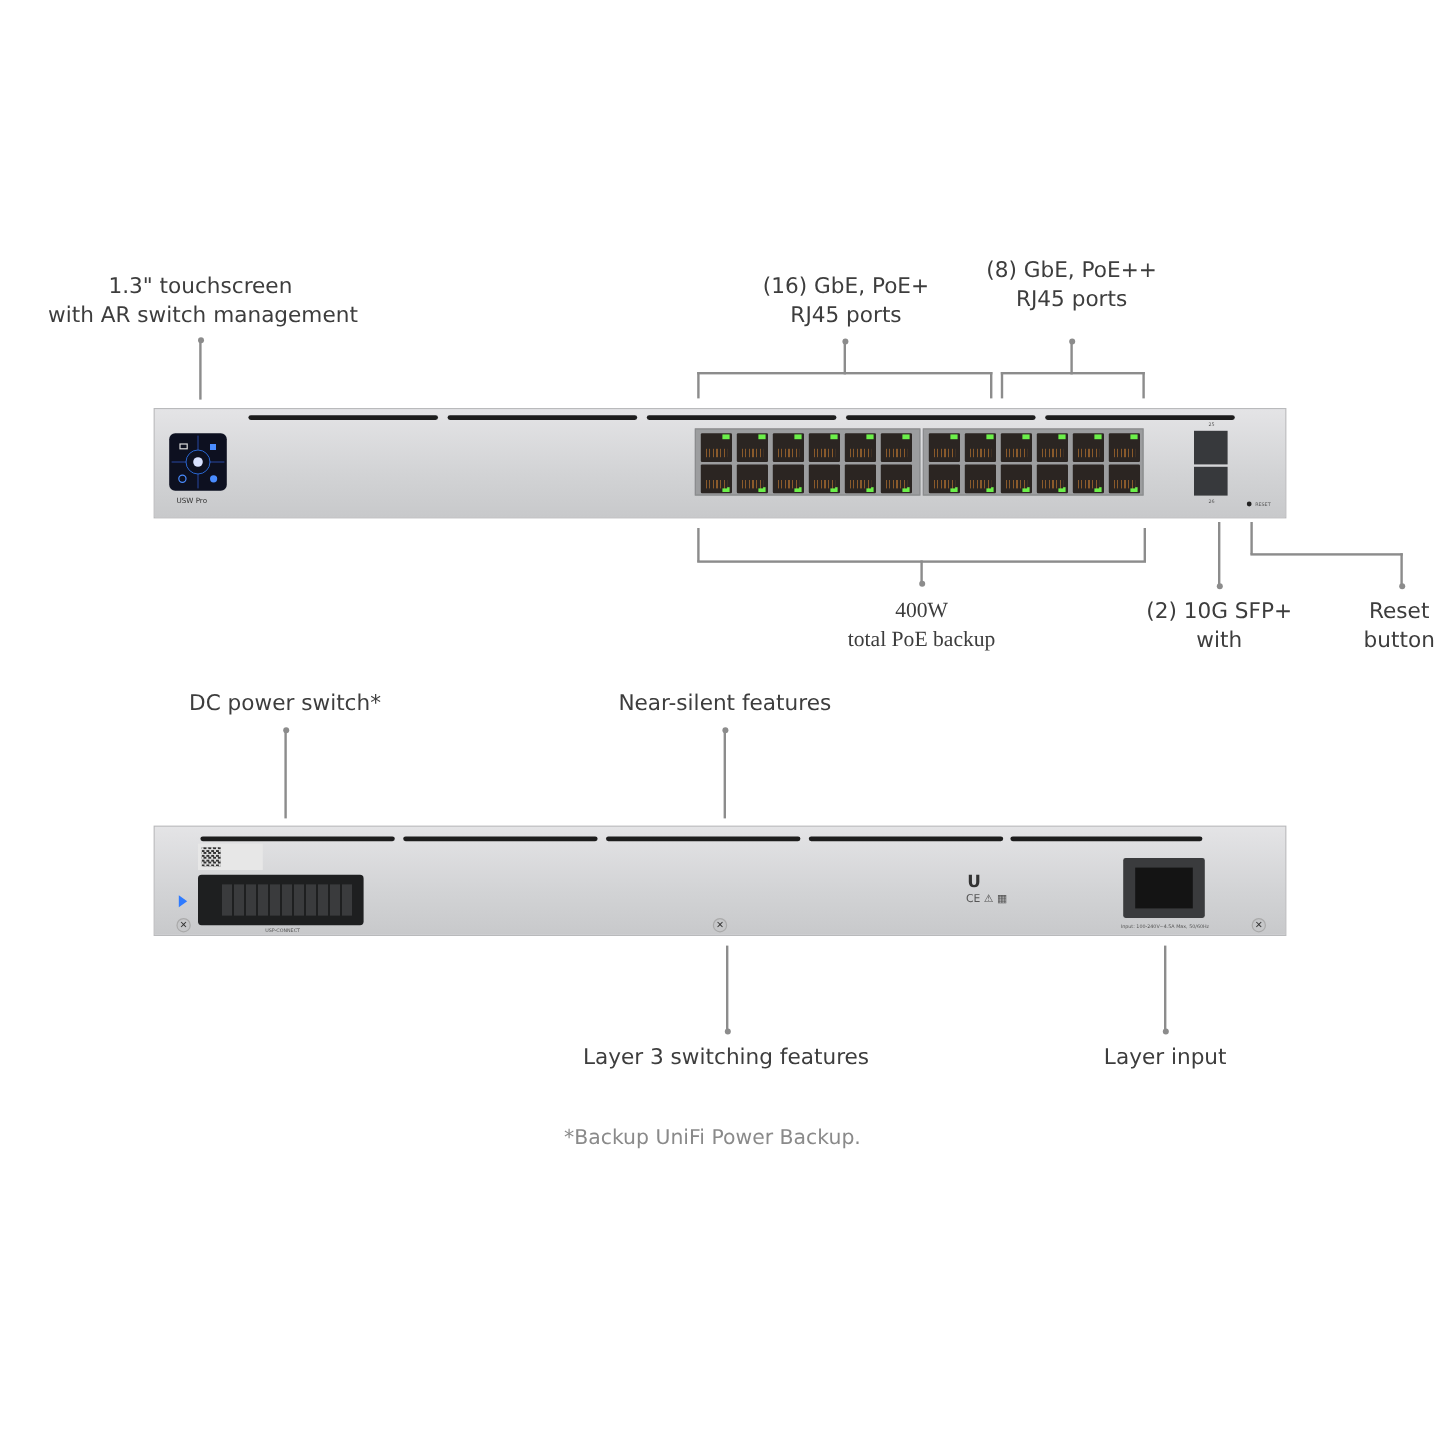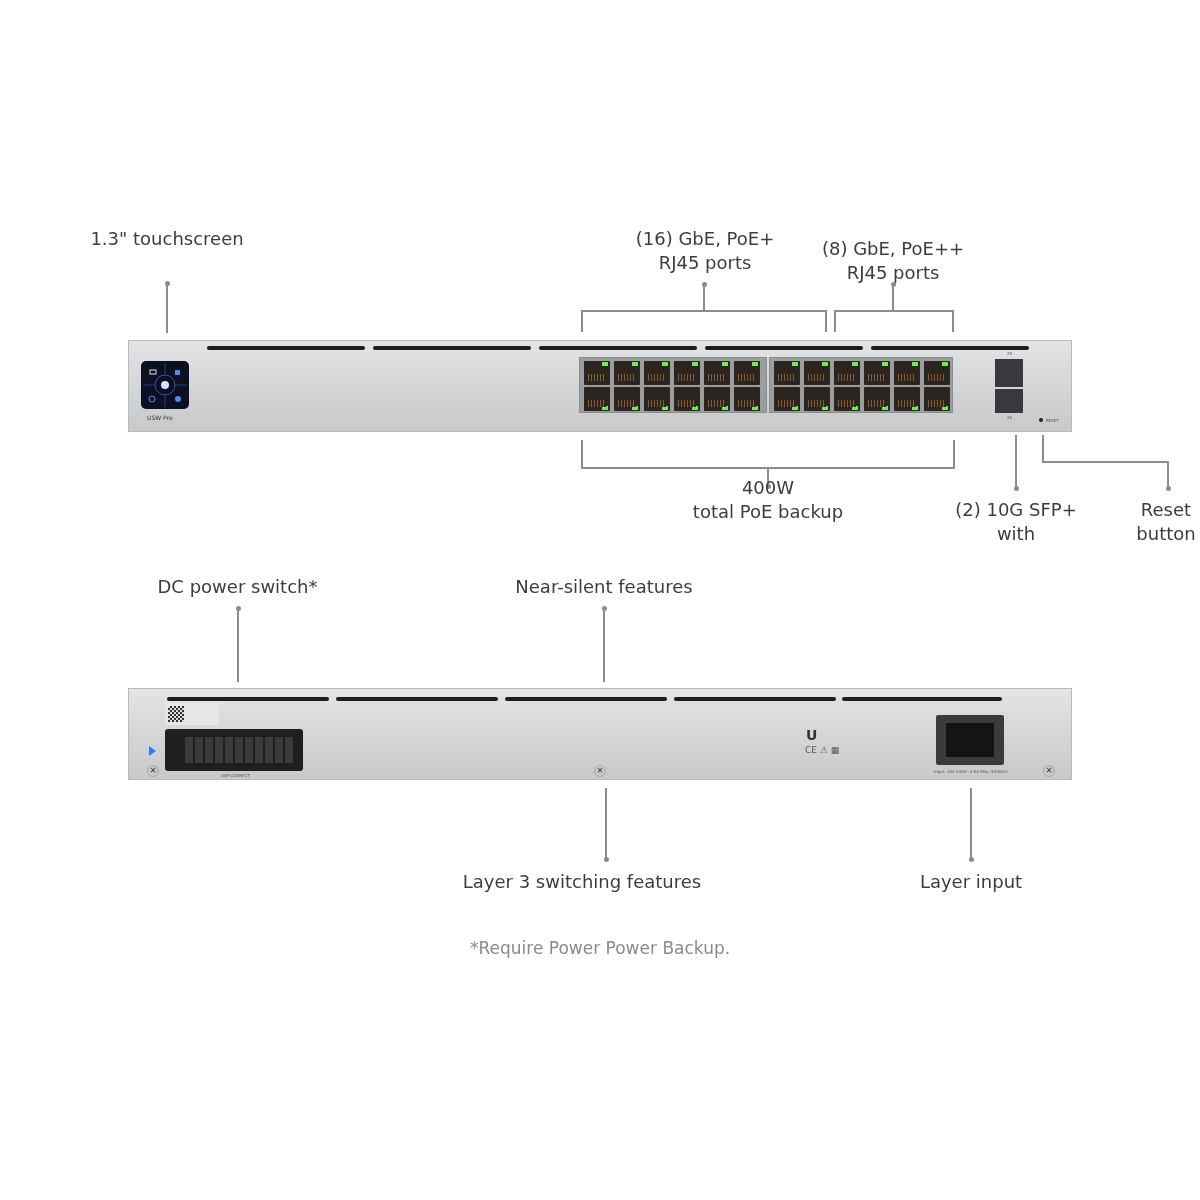--- a/index.html
+++ b/index.html
@@ -19,35 +19,36 @@
   .port .pins{position:absolute;left:4px;right:4px;bottom:4px;height:7px;background:repeating-linear-gradient(90deg,#8a5a2b 0 1px,#2b2522 1px 3px);}
   .plabel{position:absolute;font-size:4px;color:#555;}
   .sfp{position:absolute;left:996px;width:28px;background:#37393c;}
   .screw{position:absolute;width:12px;height:12px;border-radius:50%;background:#c6c7c9;border:1px solid #aaa;box-sizing:border-box;font-size:8px;line-height:10px;text-align:center;color:#333;}
 </style>
 </head>
 <body>
 
 <div class="label" style="left:40px;top:227px;width:254px;">
   <div>1.3" touchscreen</div>
+  <div>with AR switch management</div>
 </div>
 <div class="dot" style="left:165px;top:281px;"></div>
 <div class="vline" style="left:166px;top:283px;height:50px;"></div>
 
 <div class="label" style="left:620px;top:227px;width:170px;">
   <div>(16) GbE, PoE+</div>
   <div>RJ45 ports</div>
 </div>
 <div class="dot" style="left:702px;top:282px;"></div>
 <div class="vline" style="left:703px;top:284px;height:28px;"></div>
 <div class="hline" style="left:581px;top:310px;width:246px;"></div>
 <div class="vline" style="left:581px;top:310px;height:22px;"></div>
 <div class="vline" style="left:825px;top:310px;height:22px;"></div>
 
-<div class="label" style="left:808px;top:237px;width:170px;">
+<div class="label" style="left:808px;top:214px;width:170px;">
   <div>(8) GbE, PoE++</div>
   <div>RJ45 ports</div>
 </div>
 <div class="dot" style="left:891px;top:282px;"></div>
 <div class="vline" style="left:892px;top:284px;height:28px;"></div>
 <div class="hline" style="left:834px;top:310px;width:120px;"></div>
 <div class="vline" style="left:834px;top:310px;height:22px;"></div>
 <div class="vline" style="left:952px;top:310px;height:22px;"></div>
 
 <div class="chassis" style="left:128px;top:340px;width:944px;height:92px;">
@@ -179,21 +180,21 @@
 
   <div style="position:absolute;left:910px;top:77px;width:4px;height:4px;border-radius:50%;background:#222;"></div>
   <div class="plabel" style="left:917px;top:77px;">RESET</div>
 </div>
 
 <div class="vline" style="left:581px;top:440px;height:28px;"></div>
 <div class="vline" style="left:953px;top:440px;height:28px;"></div>
 <div class="hline" style="left:581px;top:467px;width:374px;"></div>
 <div class="vline" style="left:767px;top:467px;height:18px;"></div>
 <div class="dot" style="left:766px;top:484px;"></div>
-<div class="label" style="left:680px;top:476px;width:176px;">
+<div class="label" style="left:680px;top:496px;width:176px;font-family:Liberation Serif, serif;">
   <div>400W</div>
   <div>total PoE backup</div>
 </div>
 
 <div class="vline" style="left:1015px;top:435px;height:52px;"></div>
 <div class="dot" style="left:1014px;top:486px;"></div>
 <div class="label" style="left:950px;top:498px;width:132px;">
   <div>(2) 10G SFP+</div>
   <div>with</div>
 </div>
@@ -239,19 +240,19 @@
   <div style="position:absolute;left:676px;top:56px;font-size:9px;color:#555;">CE ⚠ ▦</div>
 
   <div style="position:absolute;left:807px;top:26px;width:68px;height:50px;background:#3a3b3d;border-radius:2px;">
     <div style="position:absolute;left:10px;top:8px;width:48px;height:34px;background:#141414;"></div>
   </div>
   <div class="plabel" style="left:805px;top:80px;">Input: 100-240V~4.5A Max, 50/60Hz</div>
 </div>
 
 <div class="vline" style="left:605px;top:788px;height:70px;"></div>
 <div class="dot" style="left:604px;top:857px;"></div>
-<div class="label" style="left:447px;top:870px;width:270px;">Layer 3 switching features</div>
+<div class="label" style="left:470px;top:870px;width:270px;">Layer 3 switching features</div>
 
 <div class="vline" style="left:970px;top:788px;height:70px;"></div>
 <div class="dot" style="left:969px;top:857px;"></div>
 <div class="label" style="left:900px;top:870px;width:142px;">Layer input</div>
 
-<div class="note" style="left:470px;top:938px;">*Require Power Power Backup.</div>
+<div class="note" style="left:470px;top:938px;">*Backup UniFi Power Backup.</div>
 
 </body></html>

